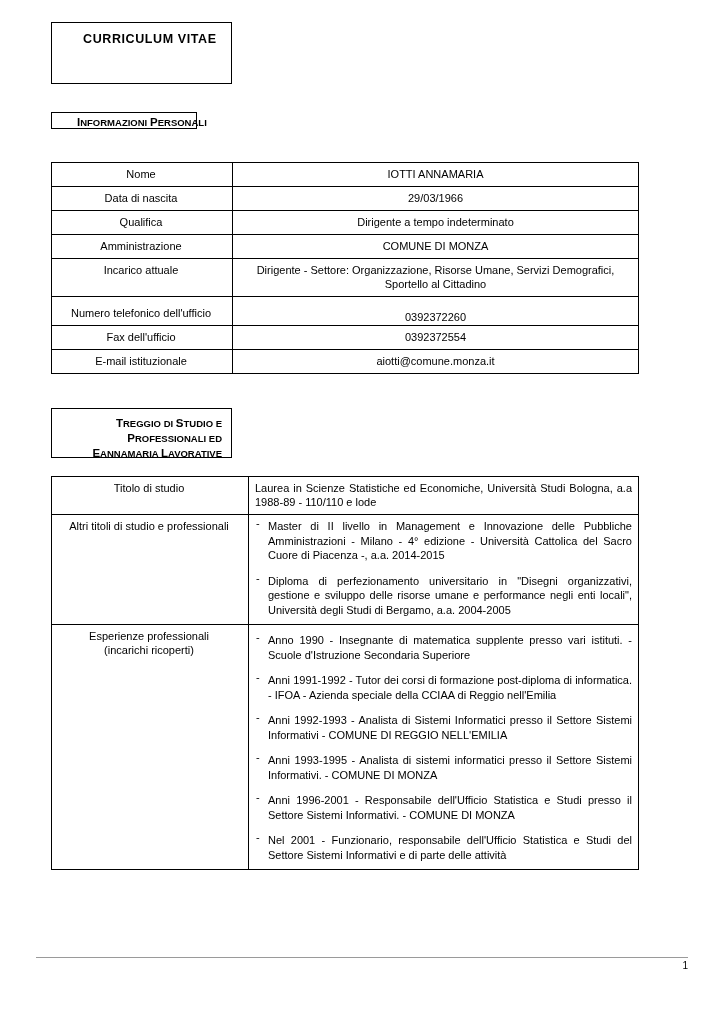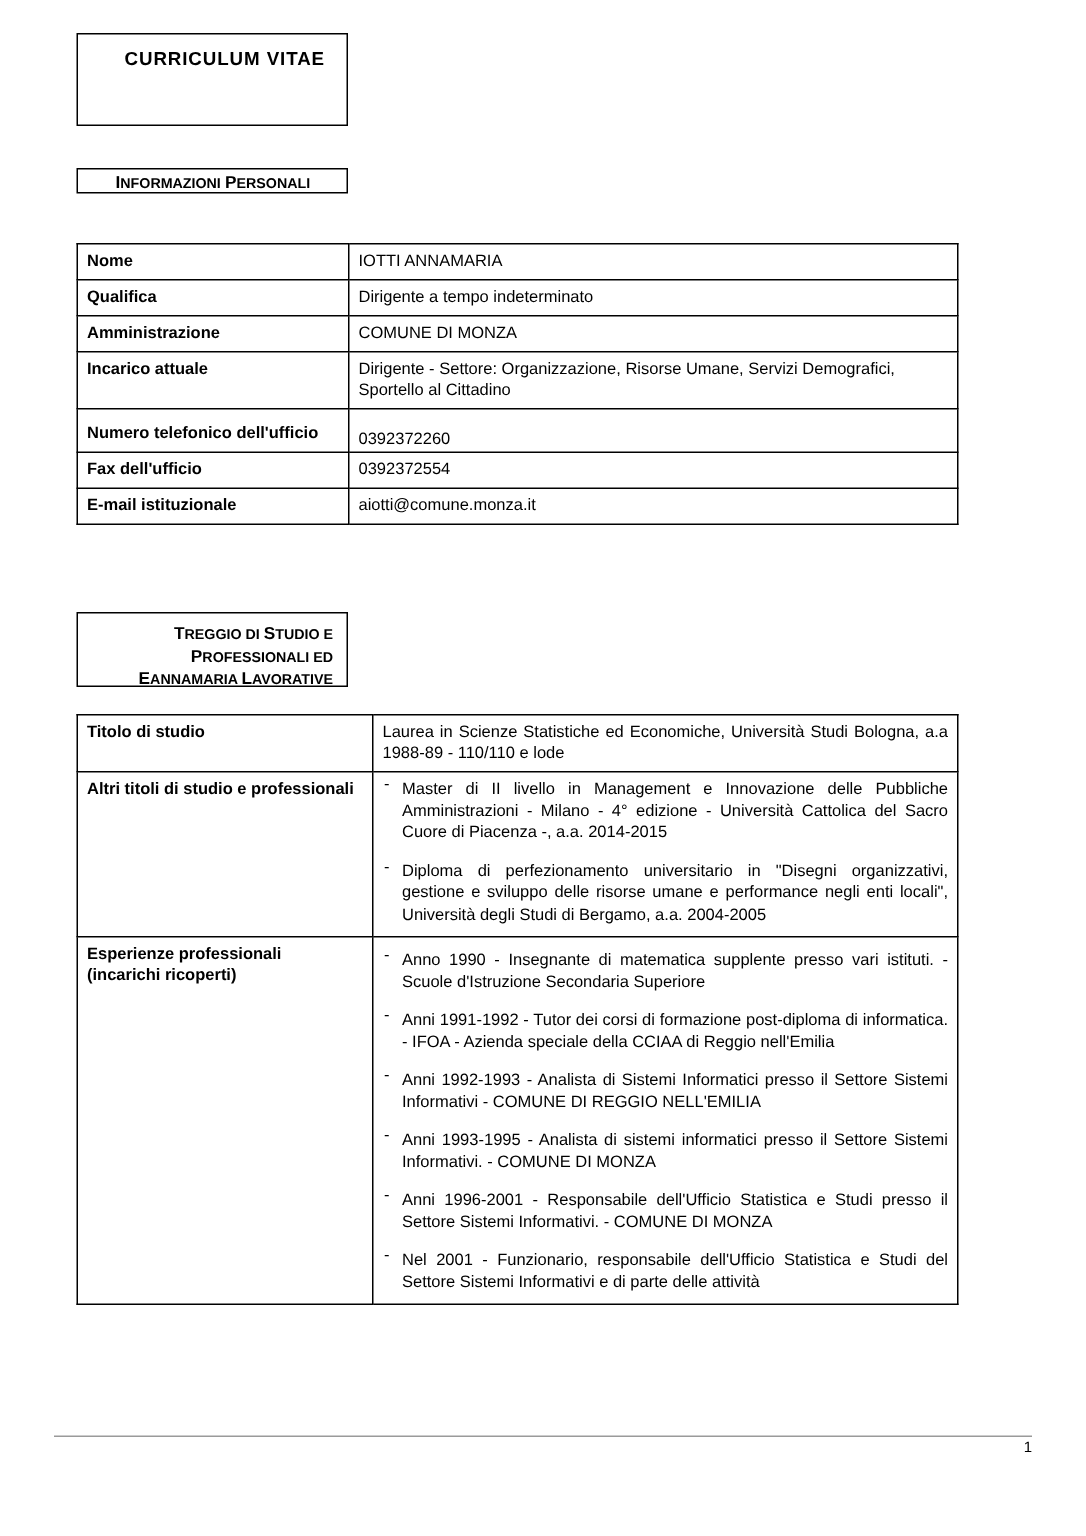--- a/index.html
+++ b/index.html
@@ -45,21 +45,21 @@
   .section-box {
     position: absolute;
     border: 1px solid #000;
     box-sizing: border-box;
     font-weight: bold;
     font-size: 10px;
   }
   #sec-info {
     left: 51px;
     top: 112px;
-    width: 181px;
+    width: 146px;
     height: 17px;
     padding: 3px 0 0 25px;
   }
   #sec-titoli {
     left: 51px;
     top: 408px;
     width: 181px;
     height: 50px;
     padding: 7px 9px 0 0;
     text-align: right;
@@ -75,26 +75,26 @@
     table-layout: fixed;
   }
   table.cv td {
     border: 1px solid #000;
     vertical-align: top;
     font-size: 11px;
     padding: 4px 6px 5px 6px;
     line-height: 14px;
   }
   table.cv td.label {
-    text-align: left;
-    font-weight: bold;
+    text-align: center;
+    font-weight: normal;
     padding-right: 8px;
   }
   table.cv td.value {
-    text-align: left;
+    text-align: center;
   }
 
   #tbl-personali { left: 51px; top: 162px; width: 587px; }
   #tbl-personali col.c1 { width: 181px; }
   #tbl-personali col.c2 { width: 406px; }
 
   #tbl-titoli { left: 51px; top: 476px; width: 587px; }
   #tbl-titoli col.c1 { width: 197px; }
   #tbl-titoli col.c2 { width: 390px; }
   #tbl-titoli td.value { text-align: justify; }
@@ -151,20 +151,24 @@
 
   <table class="cv" id="tbl-personali">
     <colgroup>
         <col class="c1">
         <col class="c2">
       </colgroup>
     <tbody>
       <tr>
         <td class="label">Nome</td>
         <td class="value">IOTTI ANNAMARIA</td>
+      </tr>
+      <tr>
+        <td class="label">Data di nascita</td>
+        <td class="value">29/03/1966</td>
       </tr>
       <tr>
         <td class="label">Qualifica</td>
         <td class="value">Dirigente a tempo indeterminato</td>
       </tr>
       <tr>
         <td class="label">Amministrazione</td>
         <td class="value">COMUNE DI MONZA</td>
       </tr>
       <tr>

